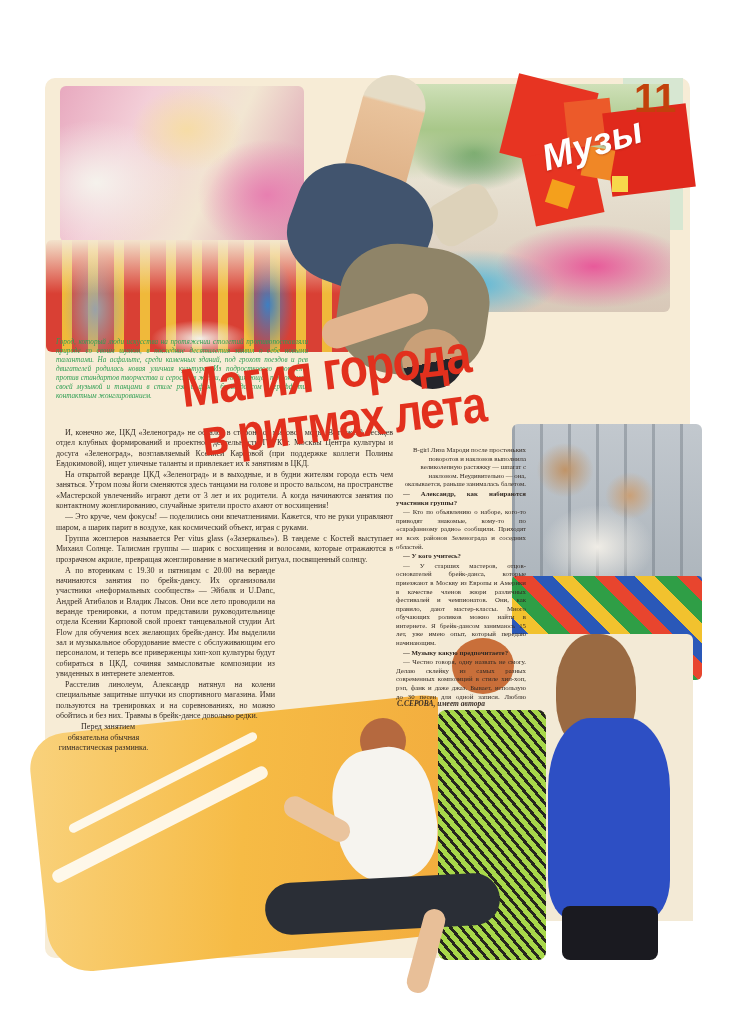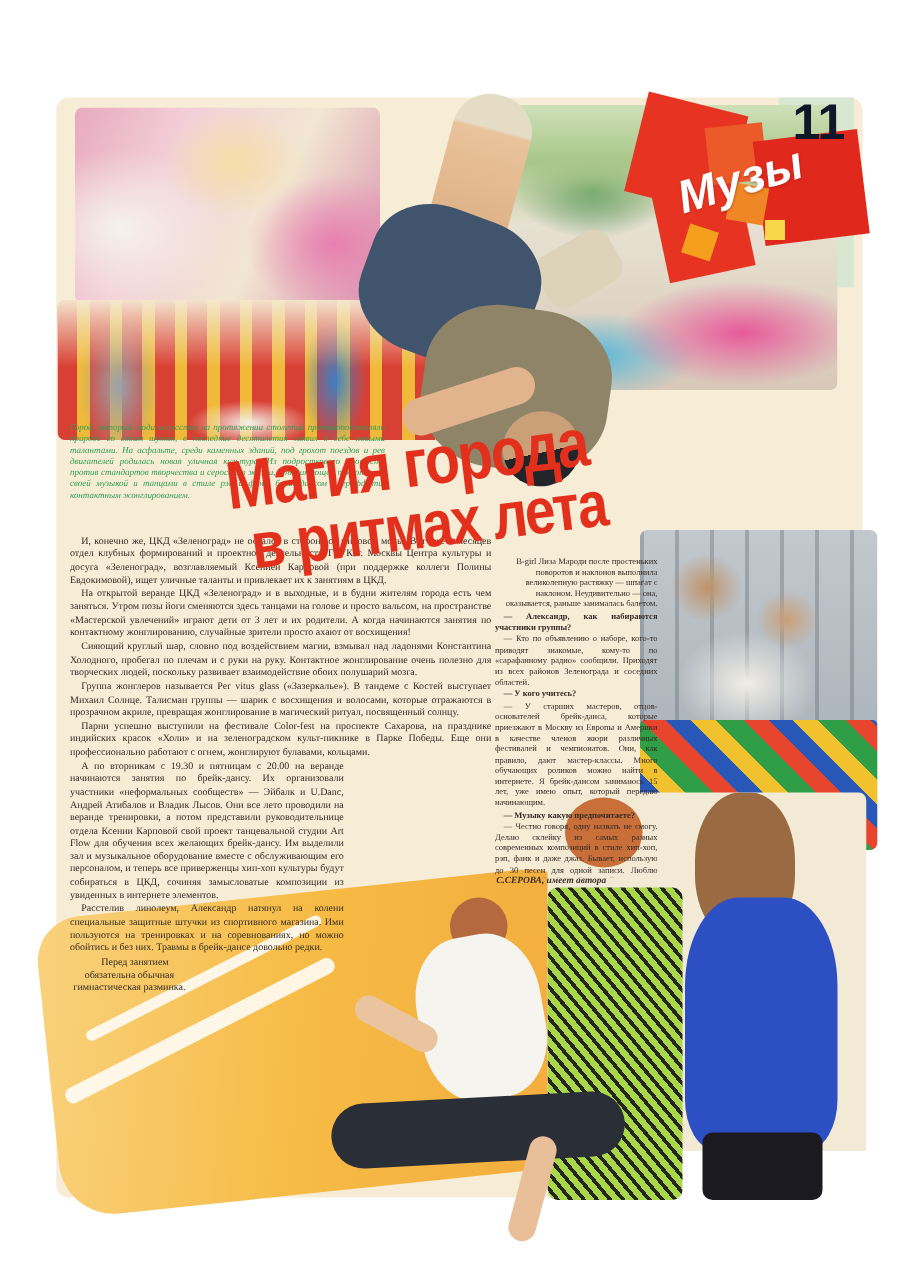--- a/index.html
+++ b/index.html
@@ -14,21 +14,21 @@
   
   .sq{position:absolute;z-index:5;}
   #sq1{left:508px;top:82px;width:82px;height:82px;background:#e73422;transform:rotate(14deg);}
   #sq7{left:528px;top:150px;width:70px;height:70px;background:#e73422;transform:rotate(-12deg);}
   #sq2{left:566px;top:100px;width:46px;height:46px;background:#ec5a2a;transform:rotate(-6deg);}
   #sq3{left:607px;top:108px;width:84px;height:84px;background:#e0291c;transform:rotate(-7deg);}
   #sq4{left:583px;top:148px;width:30px;height:30px;background:#f08726;transform:rotate(10deg);}
   #sq5{left:612px;top:176px;width:16px;height:16px;background:#f7d84b;}
   #sq6{left:548px;top:182px;width:24px;height:24px;background:#f4a01c;transform:rotate(18deg);}
   #page-number{left:634px;top:76px;z-index:6;font-family:"Liberation Sans",sans-serif;
-    font-size:40px;font-weight:bold;color:#0f172a;}
+    font-size:40px;font-weight:bold;color:#c2410c;}
   #section-label{left:540px;top:118px;width:140px;z-index:7;font-family:"Liberation Sans",sans-serif;
     font-size:37px;font-style:italic;font-weight:800;color:#ffffff;transform:rotate(-17deg);
     text-shadow:0 1px 2px rgba(120,20,10,.4);}
 
   
   .ph{position:absolute;border-radius:6px;z-index:2;}
   #photo-girl-drawing{left:60px;top:86px;width:244px;height:156px;overflow:hidden;
     background:
       radial-gradient(80px 60px at 52% 28%, #f6dca6, rgba(246,220,166,0) 70%),
       radial-gradient(120px 90px at 15% 62%, #f5f2ec, rgba(240,240,238,0) 70%),
@@ -191,23 +191,22 @@
   <div class="abs" id="intro-text">Город, который люди искусства на протяжении столетий противопоставляли природе со своим шумом, в последние десятилетия заявил о себе новыми талантами. На асфальте, среди каменных зданий, под грохот поездов и рев двигателей родилась новая уличная культура. Из подросткового протеста против стандартов творчества и серости в жизни, объединяющая поклонников своей музыкой и танцами в стиле рэп и фанк, брейк-дансом и граффити, контактным жонглированием.</div>
 
   <div class="abs" id="headline">
     <span class="l1">Магия города</span>
     <span class="l2">в ритмах лета</span>
   </div>
 
   <div class="abs" id="left-column">
     <p>И, конечно же, ЦКД «Зеленоград» не остался в стороне от мировой моды. Вот уже 9 месяцев отдел клубных формирований и проектной деятельности ГБУК г. Москвы Центра культуры и досуга «Зеленоград», возглавляемый Ксенией Карповой (при поддержке коллеги Полины Евдокимовой), ищет уличные таланты и привлекает их к занятиям в ЦКД.</p>
     <p>На открытой веранде ЦКД «Зеленоград» и в выходные, и в будни жителям города есть чем заняться. Утром позы йоги сменяются здесь танцами на голове и просто вальсом, на пространстве «Мастерской увлечений» играют дети от 3 лет и их родители. А когда начинаются занятия по контактному жонглированию, случайные зрители просто ахают от восхищения!</p>
-    <p>Сияющий круглый шар, словно под воздействием магии, взмывал над ладонями Константина Холодного, пробегал по плечам и с руки на руку. Контактное жонглирование очень полезно для творческих людей, поскольку развивает взаимодействие обоих полушарий мозга.</p>
+    <p>— Это круче, чем фокусы! — поделились они впечатлениями. Кажется, что не руки управляют шаром, а шарик парит в воздухе, как космический объект, играя с руками.</p>
     <p>Группа жонглеров называется Per vitus glass («Зазеркалье»). В тандеме с Костей выступает Михаил Солнце. Талисман группы — шарик с восхищения и волосами, которые отражаются в прозрачном акриле, превращая жонглирование в магический ритуал, посвященный солнцу.</p>
-    <p>Парни успешно выступили на фестивале Color-fest на проспекте Сахарова, на празднике индийских красок «Холи» и на зеленоградском культ-пикнике в Парке Победы. Еще они профессионально работают с огнем, жонглируют булавами, кольцами.</p>
     <span class="wrap-shim"></span>
     <p>А по вторникам с 19.30 и пятницам с 20.00 на веранде начинаются занятия по брейк-дансу. Их организовали участники «неформальных сообществ» — Эйбалк и U.Danc, Андрей Атибалов и Владик Лысов. Они все лето проводили на веранде тренировки, а потом представили руководительнице отдела Ксении Карповой свой проект танцевальной студии Art Flow для обучения всех желающих брейк-дансу. Им выделили зал и музыкальное оборудование вместе с обслуживающим его персоналом, и теперь все приверженцы хип-хоп культуры будут собираться в ЦКД, сочиняя замысловатые композиции из увиденных в интернете элементов.</p>
     <p>Расстелив линолеум, Александр натянул на колени специальные защитные штучки из спортивного магазина. Ими пользуются на тренировках и на соревнованиях, но можно обойтись и без них. Травмы в брейк-дансе довольно редки.</p>
     <p class="narrow">Перед занятием обязательна обычная гимнастическая разминка.</p>
   </div>
 
   <div class="abs" id="right-column">
     <p class="cap">B-girl Лиза Мароди после простеньких поворотов и наклонов выполнила великолепную растяжку — шпагат с наклоном. Неудивительно — она, оказывается, раньше занималась балетом.</p>
     <p class="q">— Александр, как набираются участники группы?</p>
     <p>— Кто по объявлению о наборе, кого-то приводят знакомые, кому-то по «сарафанному радио» сообщили. Приходят из всех районов Зеленограда и соседних областей.</p>

